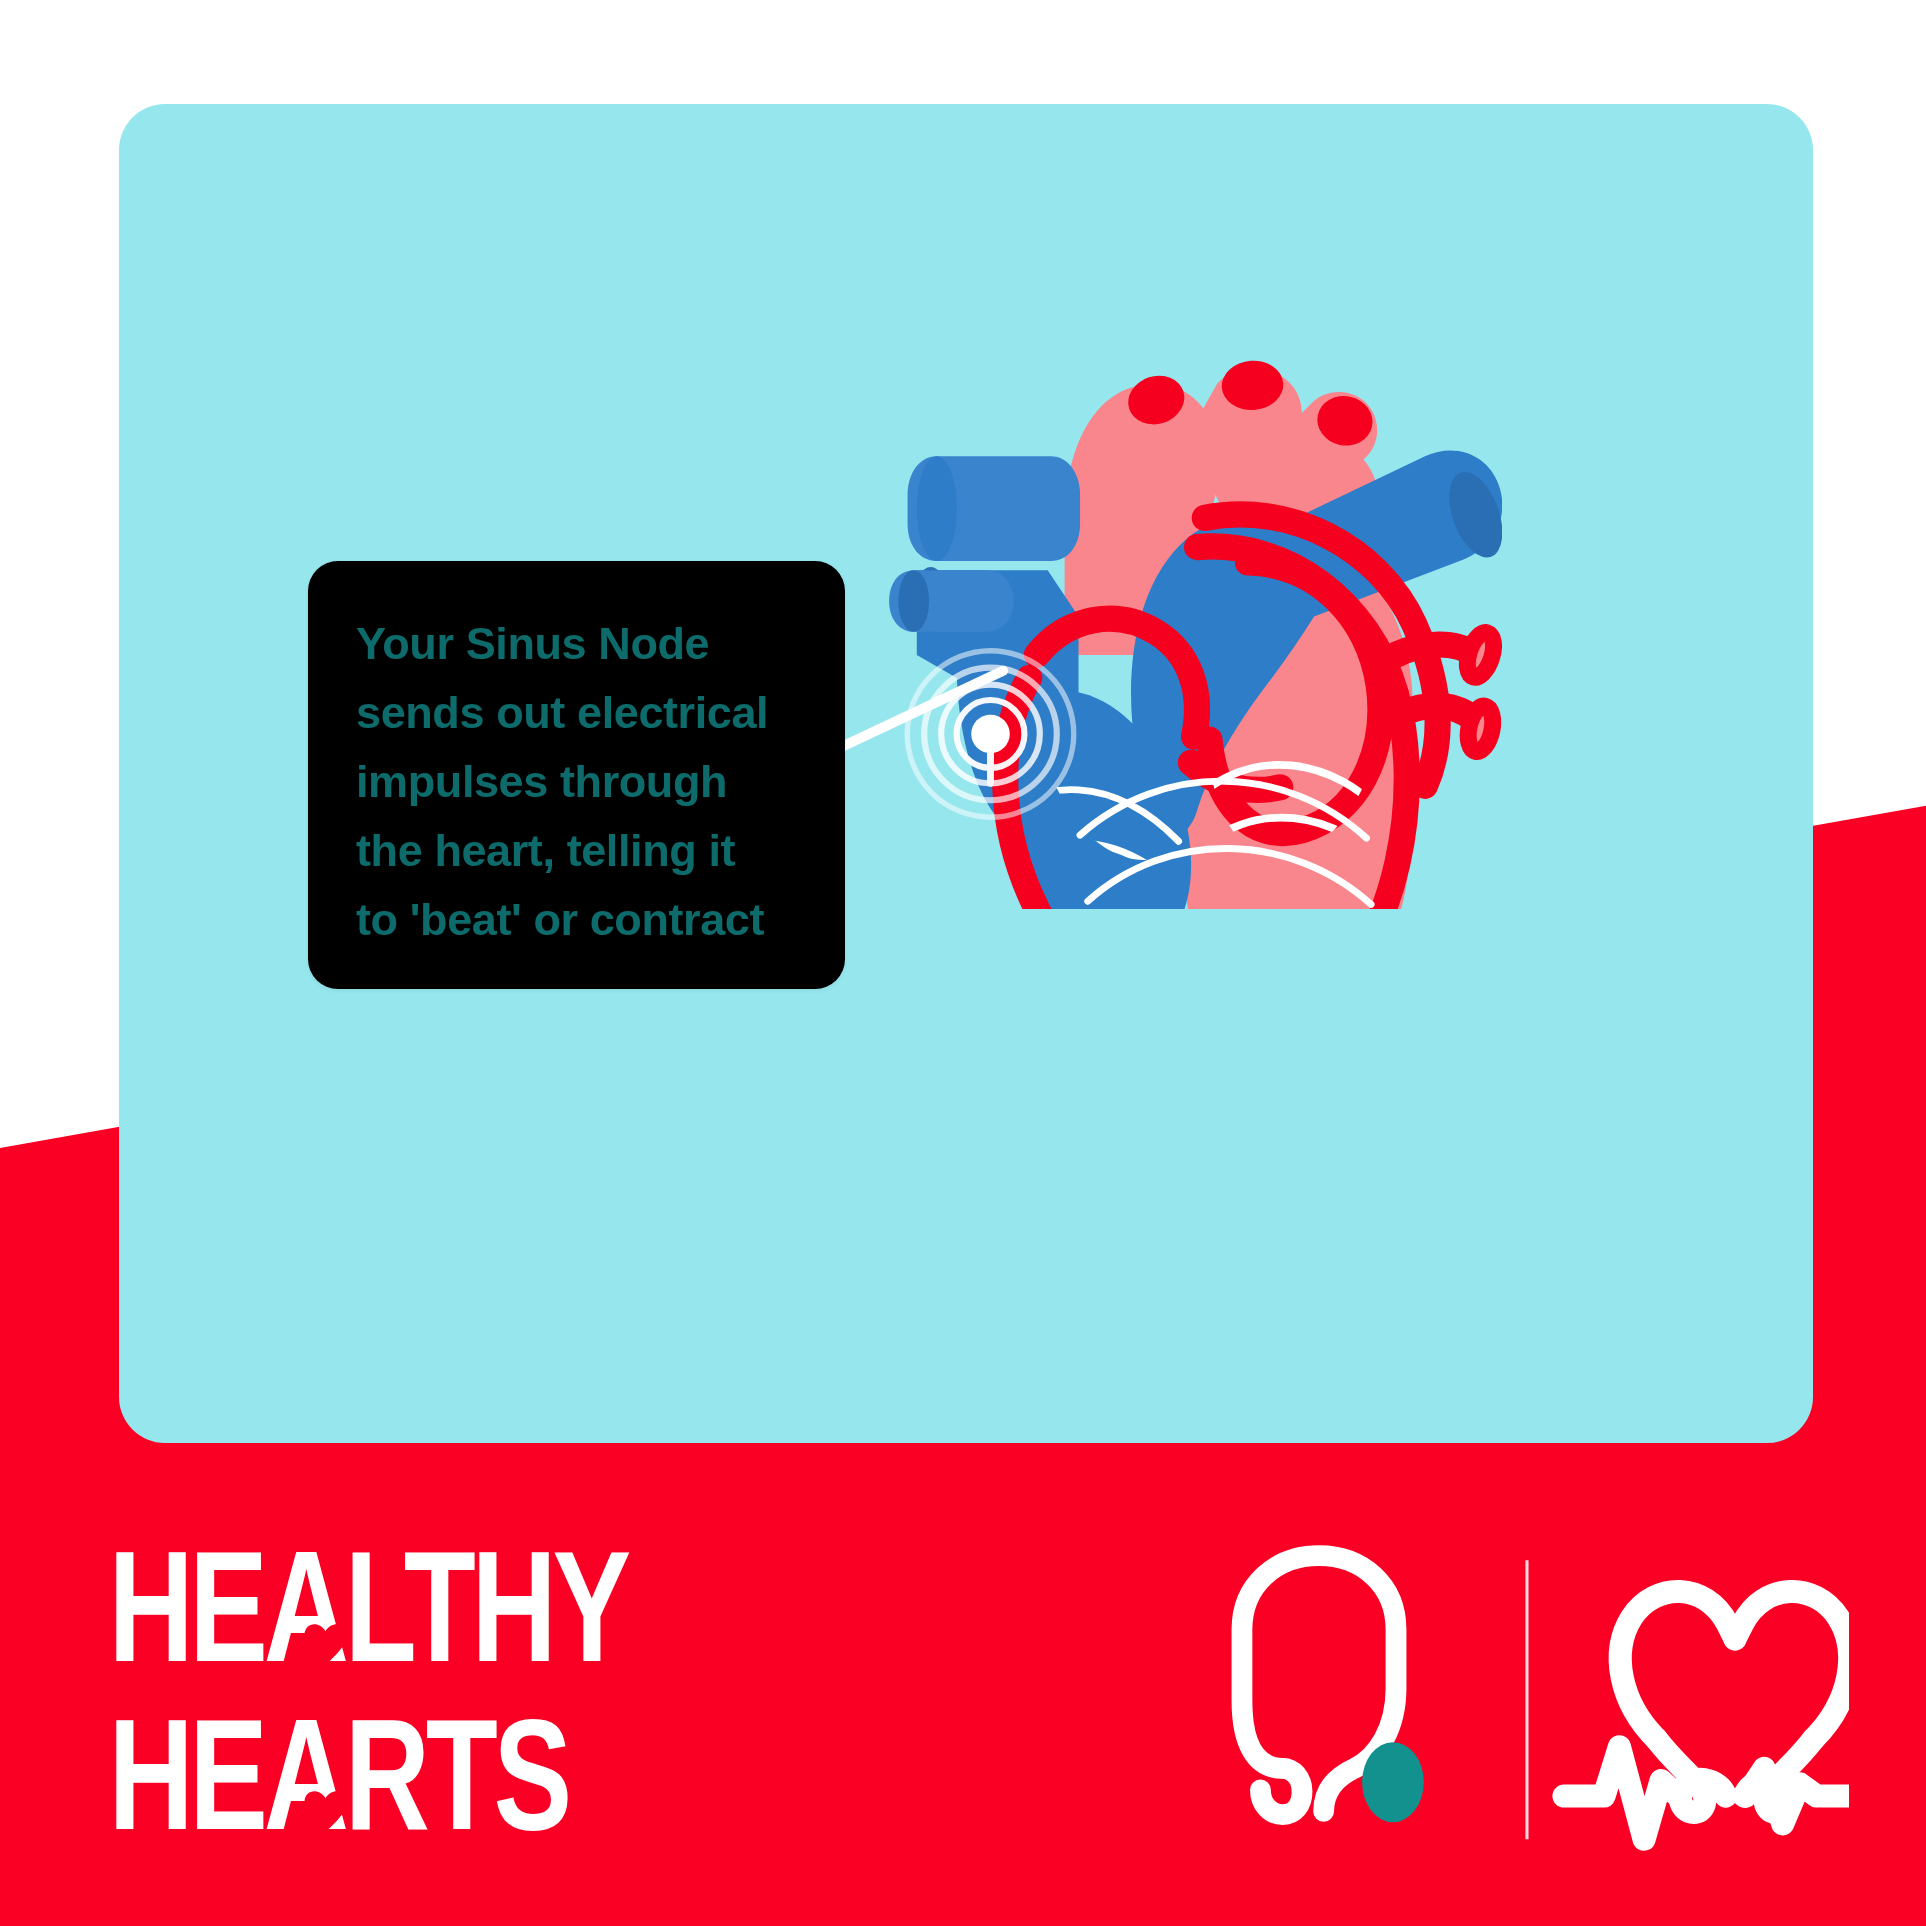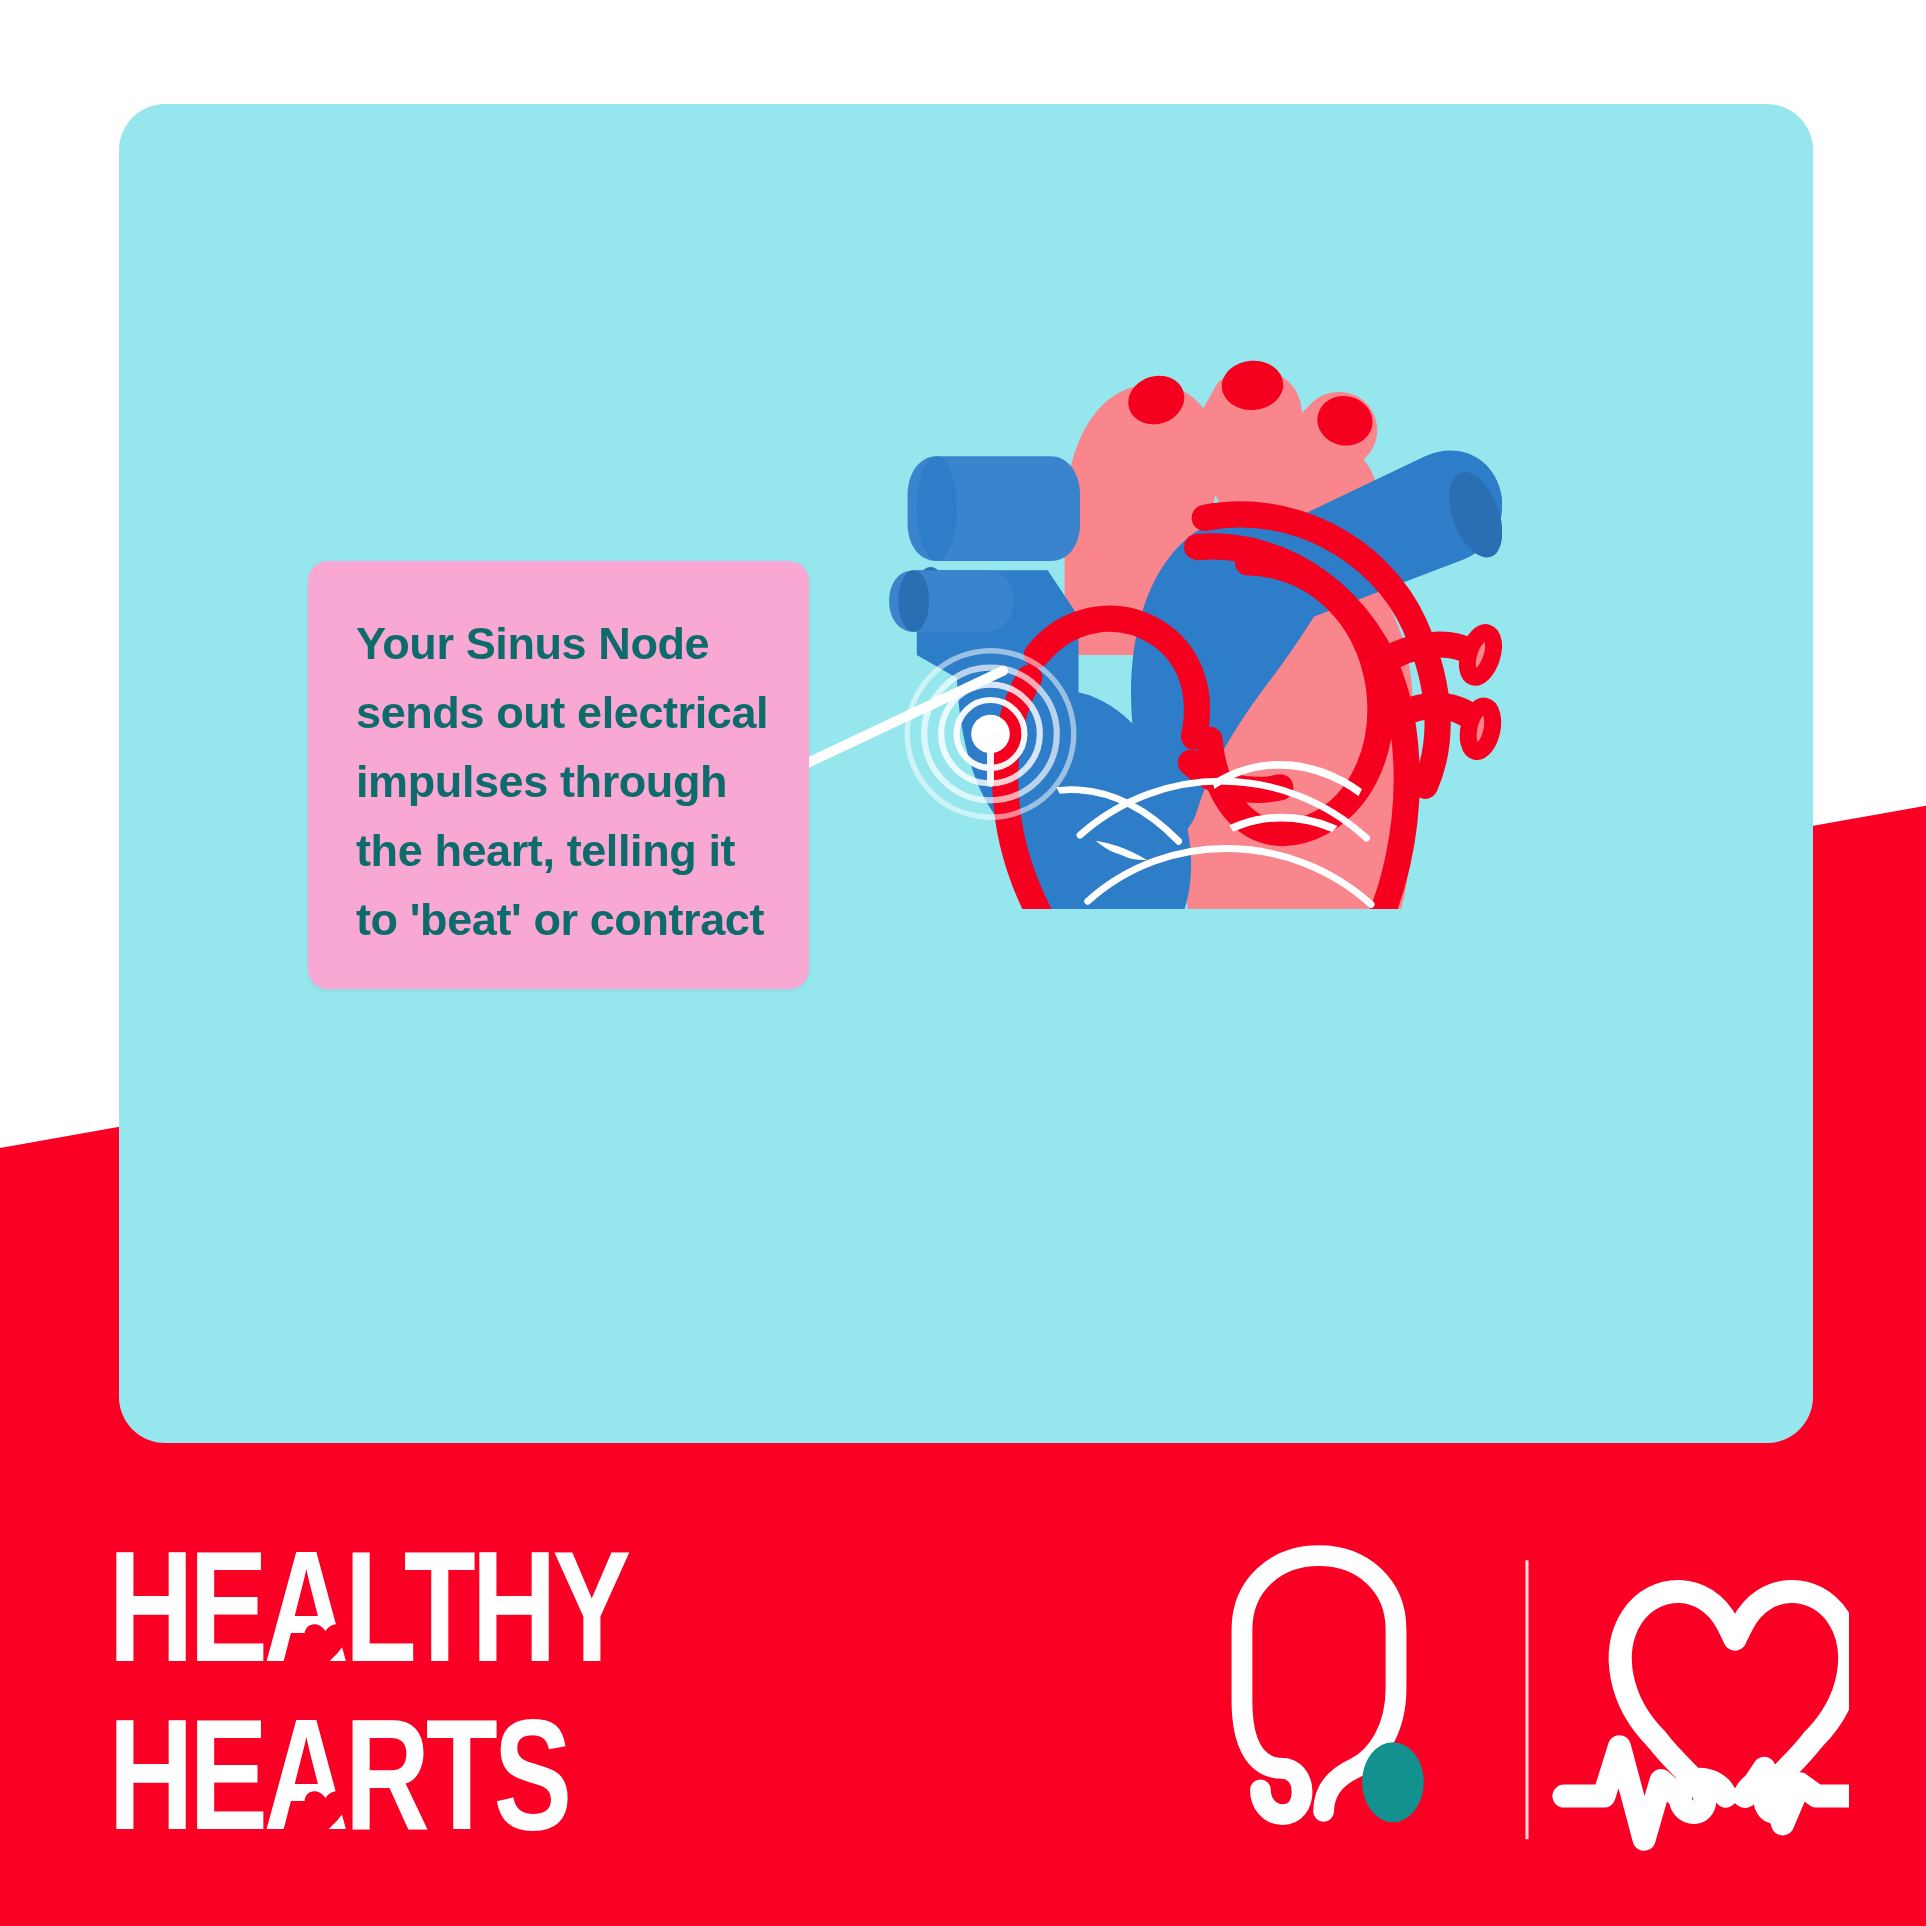--- a/index.html
+++ b/index.html
@@ -25,23 +25,24 @@
     width:1694px;height:1339px;
     background:#96e6ee;
     border-radius:46px;
   }
 
   
   .callout{
     position:absolute;
     left:308px;top:561px;
     width:501px;height:428px;
-    background:#f9a8d4;
-    border-radius:20px;
+    background:#000000;
+    border-radius:30px;
     box-shadow:0 1.5px 4.6px rgba(0,0,0,0.06);
+    padding-left:36px;
   }
   .callout-text{
     position:absolute;
     left:48px;top:48px;
     width:416px;
     color:#0e6b6b;
     font-weight:700;
     font-size:45px;
     line-height:69px;
     letter-spacing:-0.4px;

